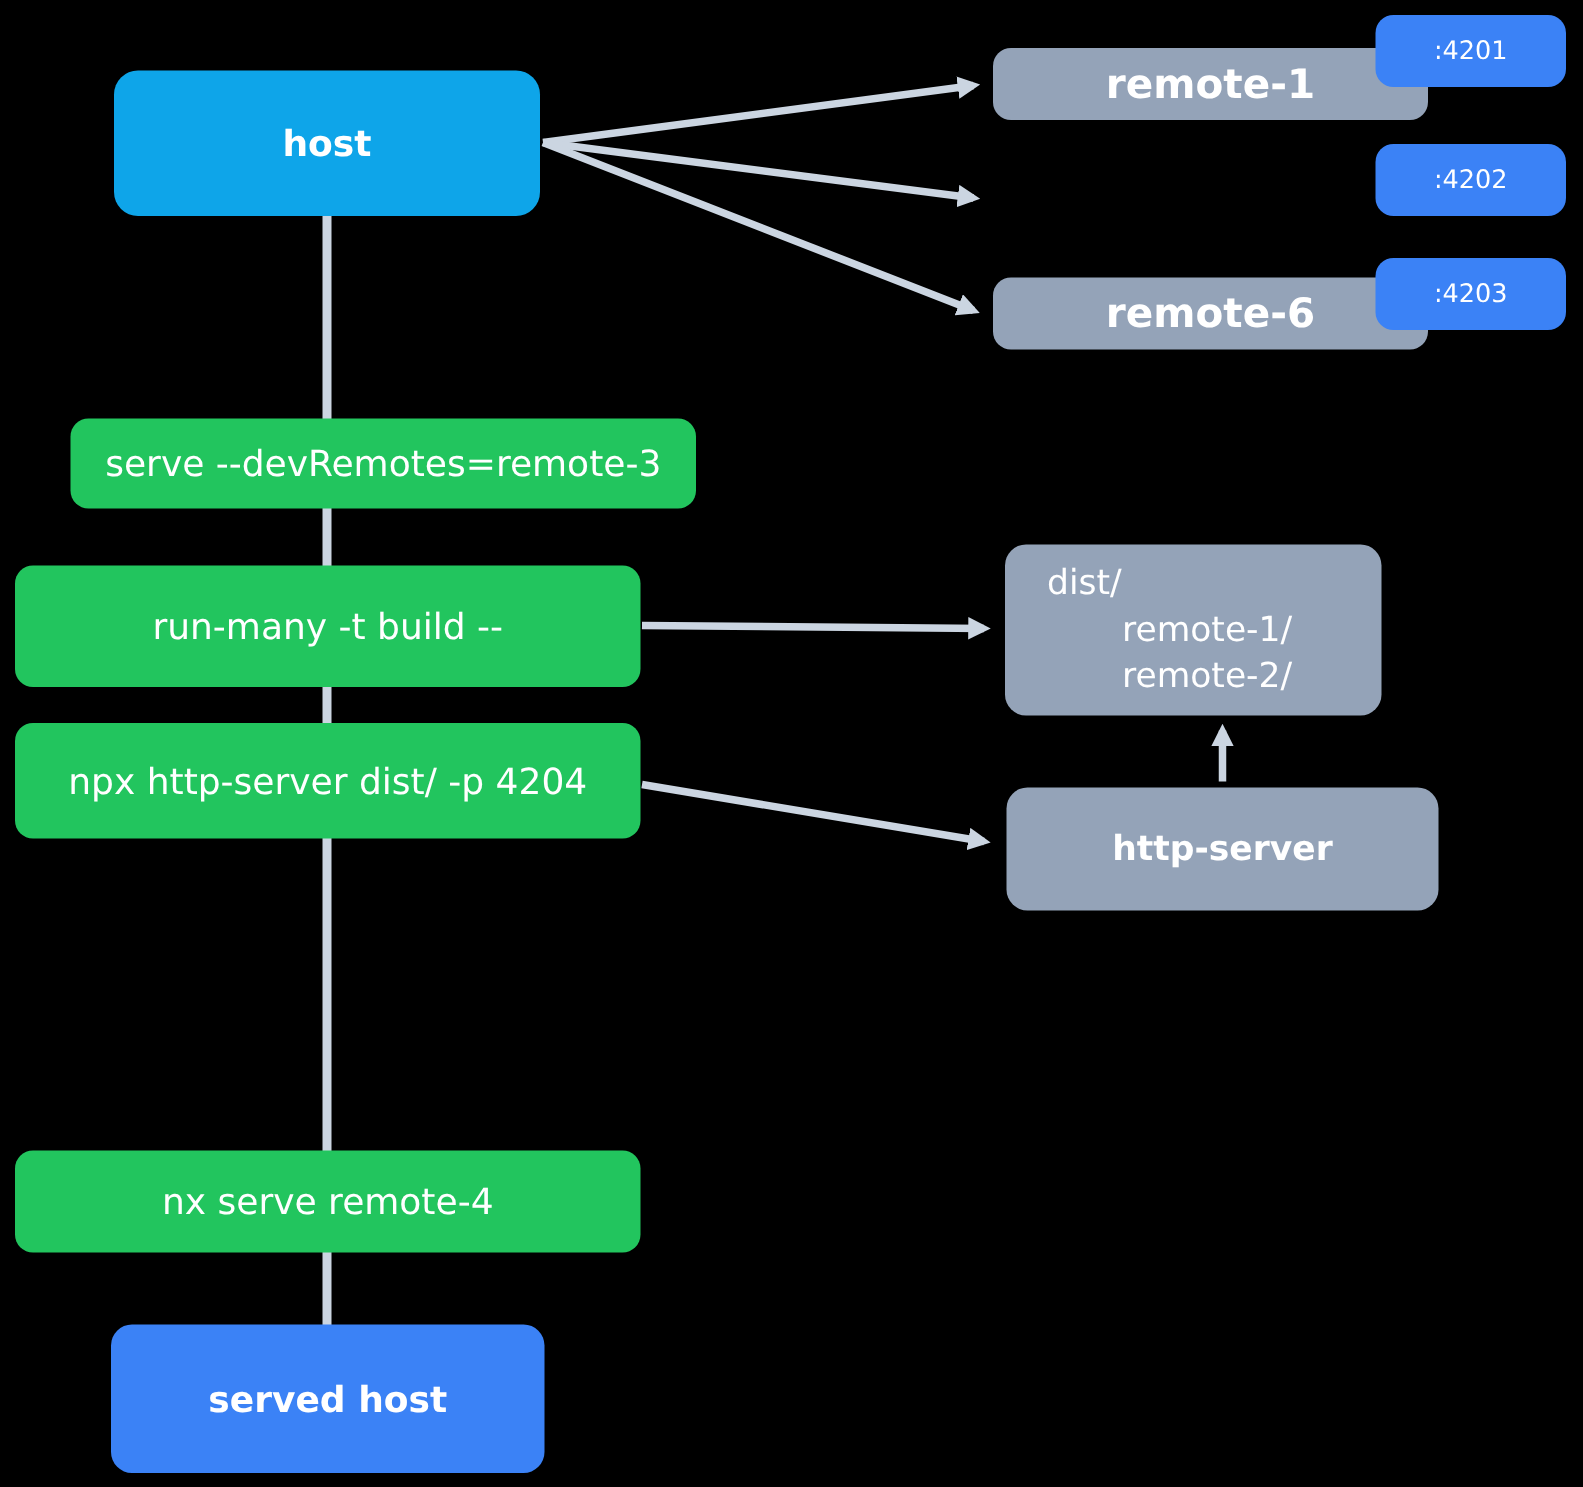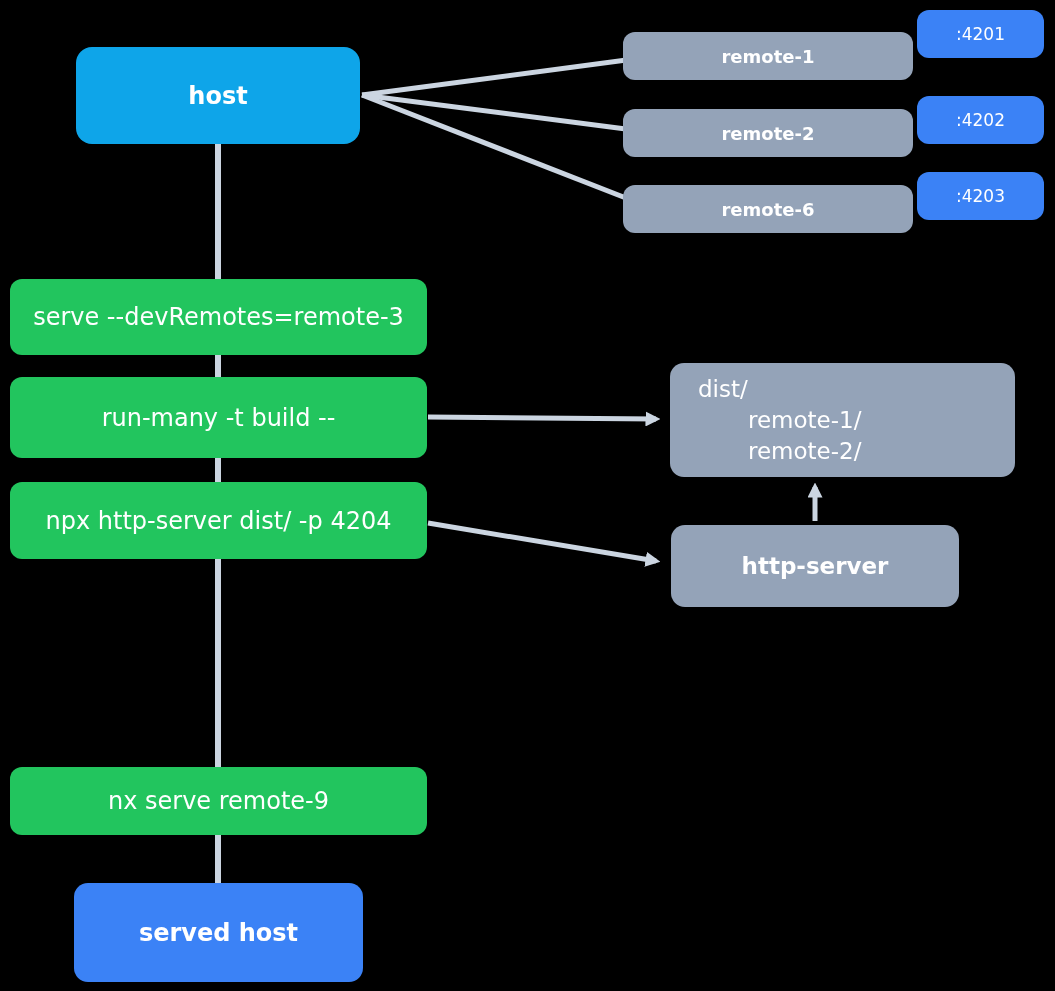--- a/index.html
+++ b/index.html
@@ -51,52 +51,52 @@
   }
 
   .step {
     left: 10px; width: 417px;
     background: var(--step-green, #22c55e);
     border-radius: 12px;
     font-size: 24px;
     flex-direction: column;
   }
   .step .line { display: block; line-height: 36px; min-height: 36px; white-space: pre; }
-  .step-1 { top: 279px; height: 76px; }
+  .step-1 { top: 279px; height: 60px; margin-left: 37px; }
   .step-2 { top: 377px; height: 81px; }
   .step-3 { top: 482px; height: 77px; }
   .step-4 { top: 585px; height: 150px; }
   .step-5 { top: 767px; height: 68px; }
 
   .remote {
-    left: 623px; width: 290px; height: 48px;
+    left: 662px; width: 290px; height: 48px;
     background: var(--remote-gray, #94a3b8);
     border-radius: 12px;
-    font-size: 18px; font-weight: bold;
+    font-size: 27px; font-weight: bold;
     z-index: 2;
   }
   .remote-1 { top: 32px; }
   .remote-2 { top: 109px; }
   .remote-3 { top: 185px; }
 
   .badge {
     position: absolute;
     left: 917px; width: 127px; height: 48px;
     background: var(--port-blue, #3b82f6);
     border-radius: 12px;
     display: flex; align-items: center; justify-content: center;
     font-size: 17px; color: #ffffff;
     z-index: 3;
   }
   .badge-1 { top: 10px; }
   .badge-2 { top: 96px; }
   .badge-3 { top: 172px; }
 
   .dist-node {
-    left: 670px; top: 363px; width: 345px; height: 114px;
+    left: 670px; top: 363px; width: 251px; height: 114px;
     background: var(--remote-gray, #94a3b8);
     border-radius: 14px;
     font-size: 23px;
     flex-direction: column;
     align-items: flex-start;
     justify-content: flex-start;
     text-align: left;
     padding: 11px 0 0 28px;
   }
   .dist-node .dline { display: block; line-height: 31px; min-height: 31px; }
@@ -129,23 +129,20 @@
     <line class="edge" x1="815" y1="521" x2="815" y2="487" marker-end="url(#arrow)"></line>
   </svg>
 
   <div class="node host-node">
     <span>host</span>
   </div>
 
   <div class="node remote remote-1">
     <span>remote-1</span>
   </div>
-  <div class="node remote remote-2">
-    <span>remote-2</span>
-  </div>
   <div class="node remote remote-3">
     <span>remote-6</span>
   </div>
 
   <div class="badge badge-1">
     <span>:4201</span>
   </div>
   <div class="badge badge-2">
     <span>:4202</span>
   </div>
@@ -160,21 +157,21 @@
   <div class="node step step-2">
     <span class="line">run-many -t build --</span>
   </div>
 
   <div class="node step step-3">
     <span class="line">npx http-server dist/ -p 4204</span>
   </div>
 
 
   <div class="node step step-5">
-    <span class="line">nx serve remote-9</span>
+    <span class="line">nx serve remote-4</span>
   </div>
 
   <div class="node dist-node">
     <span class="dline">dist/</span>
     <span class="dline indent">remote-1/</span>
     <span class="dline indent">remote-2/</span>
   </div>
 
   <div class="node http-server-node">
     <span>http-server</span>

